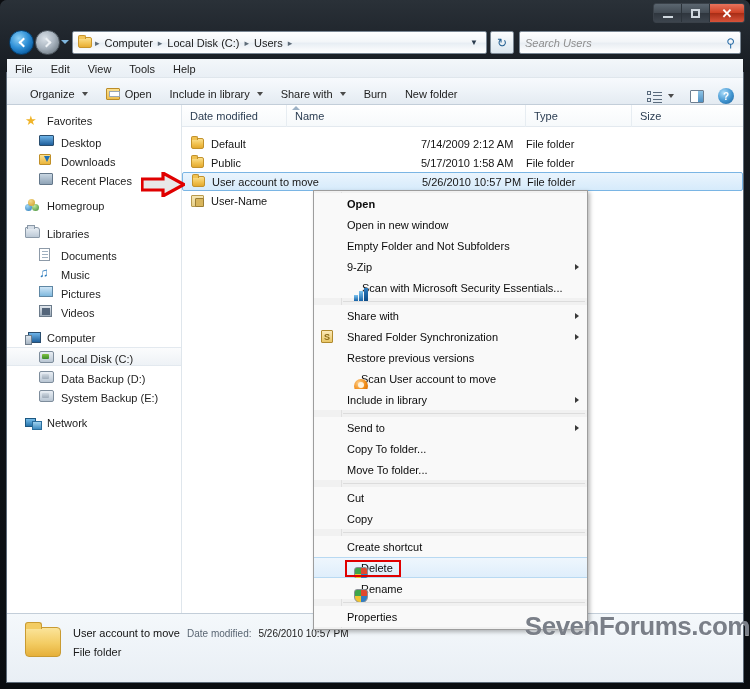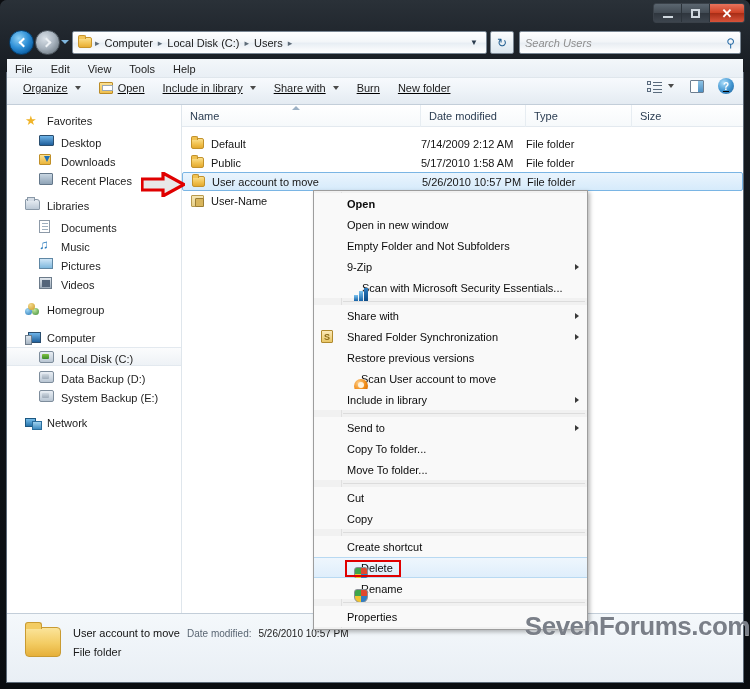--- a/index.html
+++ b/index.html
@@ -129,21 +129,21 @@
     display:flex; align-items:flex-end; gap:2px;
     border-bottom:1px solid #dfe6ec;
   }
   .menubar-item { font-size:11px; color:#222; padding:2px 8px; }
 
   
   #toolbar {
     position:absolute; left:7px; top:78px; width:736px; height:27px;
     background: linear-gradient(180deg,#f7fafd 0%, #eef3f8 50%, #e4ebf2 100%);
     border-bottom:1px solid #c3ced9;
-    display:flex; align-items:flex-start; padding-left:7px;text-decoration:underline;
+    display:flex; align-items:flex-end; padding-left:14px;
   }
   .tb-item {
     font-size:11px; color:#1c1c1c; padding:4px 9px;
     display:flex; align-items:center; gap:5px; white-space:nowrap;
   }
   .tb-caret { width:0;height:0;border-left:3px solid transparent;border-right:3px solid transparent;border-top:4px solid #4a4a4a; margin-left:2px; }
   #tb-open-icon {
     width:14px;height:12px; position:relative;
     background: linear-gradient(180deg,#fbe08f 0%, #efbf4e 100%);
     border:1px solid #bb8c28; border-radius:1px;
@@ -494,62 +494,62 @@
         <div class="nav-item child">
           <span class="nav-ico">
               <i class="ic-recent" style="display:block"></i>
             </span>
           <span>Recent Places</span>
         </div>
       </div>
 
       <div class="nav-group">
         <div class="nav-item root">
-          <span class="nav-ico">
-              <i class="ic-lib" style="display:block"></i>
-            </span>
-          <span>Libraries</span>
-        </div>
-        <div class="nav-item child">
-          <span class="nav-ico">
-              <i class="ic-doc" style="display:block"></i>
-            </span>
-          <span>Documents</span>
-        </div>
-        <div class="nav-item child">
-          <span class="nav-ico ic-music">♫</span>
-          <span>Music</span>
-        </div>
-        <div class="nav-item child">
-          <span class="nav-ico">
-              <i class="ic-pic" style="display:block"></i>
-            </span>
-          <span>Pictures</span>
-        </div>
-        <div class="nav-item child">
-          <span class="nav-ico">
-              <i class="ic-video" style="display:block"></i>
-            </span>
-          <span>Videos</span>
-        </div>
-      </div>
-
-      <div class="nav-group">
-        <div class="nav-item root">
           <span class="nav-ico ic-home">
               <i></i>
               <i></i>
               <i></i>
             </span>
           <span>Homegroup</span>
         </div>
       </div>
 
       <div class="nav-group">
         <div class="nav-item root">
+          <span class="nav-ico">
+              <i class="ic-lib" style="display:block"></i>
+            </span>
+          <span>Libraries</span>
+        </div>
+        <div class="nav-item child">
+          <span class="nav-ico">
+              <i class="ic-doc" style="display:block"></i>
+            </span>
+          <span>Documents</span>
+        </div>
+        <div class="nav-item child">
+          <span class="nav-ico ic-music">♫</span>
+          <span>Music</span>
+        </div>
+        <div class="nav-item child">
+          <span class="nav-ico">
+              <i class="ic-pic" style="display:block"></i>
+            </span>
+          <span>Pictures</span>
+        </div>
+        <div class="nav-item child">
+          <span class="nav-ico">
+              <i class="ic-video" style="display:block"></i>
+            </span>
+          <span>Videos</span>
+        </div>
+      </div>
+
+      <div class="nav-group">
+        <div class="nav-item root">
           <span class="nav-ico ic-pc"></span>
           <span>Computer</span>
         </div>
         <div class="nav-item child selected">
           <span class="nav-ico">
               <i class="ic-hdd" style="display:block"></i>
             </span>
           <span>Local Disk (C:)</span>
         </div>
         <div class="nav-item child">
@@ -569,22 +569,22 @@
       <div class="nav-group">
         <div class="nav-item root">
           <span class="nav-ico ic-net"></span>
           <span>Network</span>
         </div>
       </div>
     </div>
 
     <div id="filepane">
       <div id="col-header">
+        <div class="col date">Date modified</div>
         <div class="col name">Name</div>
-        <div class="col date">Date modified</div>
         <div class="col type">Type</div>
         <div class="col size">Size</div>
         <div id="sort-caret"></div>
       </div>
 
       <div style="padding-top:7px">
         <div class="file-row">
           <span class="fr-name">
               <i class="ic-userfolder"></i>
               <span>Default</span>

